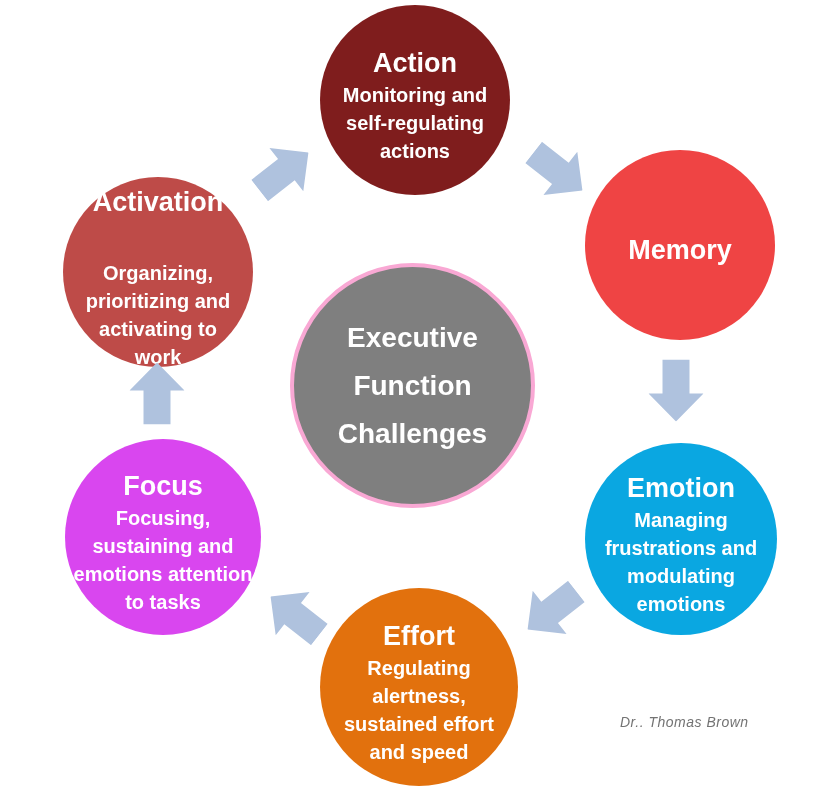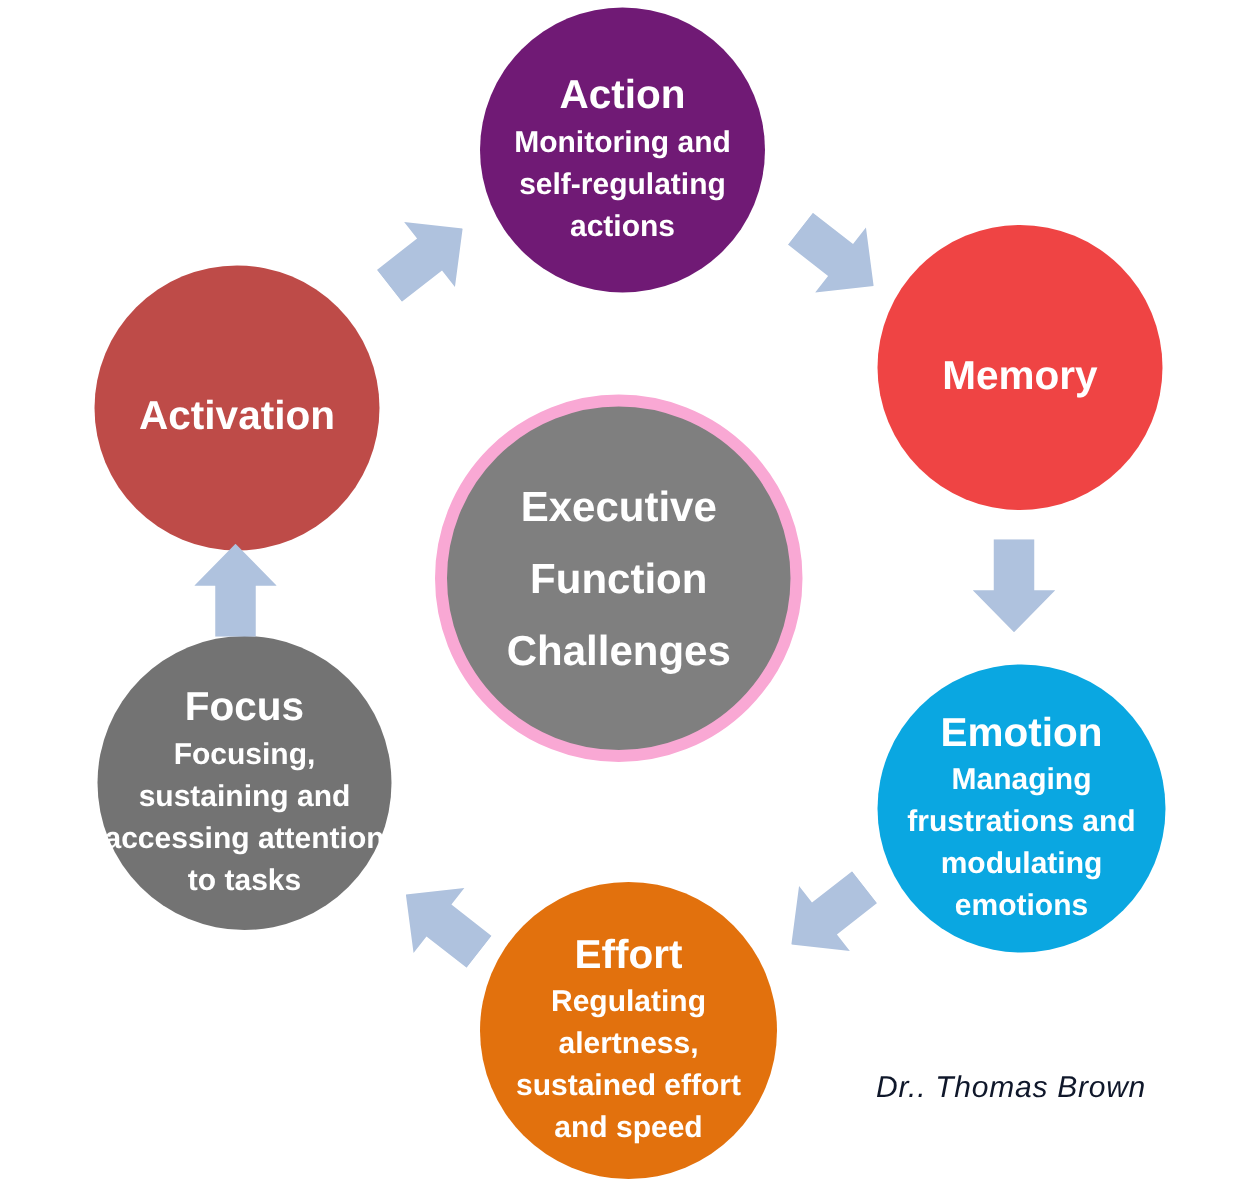--- a/index.html
+++ b/index.html
@@ -28,30 +28,30 @@
     font-size: 27px;
     line-height: 36px;
     white-space: pre-line;
   }
   .node-desc {
     font-weight: 600;
     font-size: 20px;
     line-height: 28px;
     white-space: pre-line;
   }
-  .node-action     { left: 320px; top:   5px; width: 190px; height: 190px; background: #701a75; }
+  .node-action     { left: 320px; top:   5px; width: 190px; height: 190px; background: #7f1d1d; }
   .node-memory     { left: 585px; top: 150px; width: 190px; height: 190px; background: #ef4444; }
   .node-emotion    { left: 585px; top: 443px; width: 192px; height: 192px; background: #0AA7E1; }
   .node-effort     { left: 320px; top: 588px; width: 198px; height: 198px; background: #E2710D; }
-  .node-focus      { left:  65px; top: 424px; width: 196px; height: 196px; background: #737373; }
+  .node-focus      { left:  65px; top: 439px; width: 196px; height: 196px; background: #d946ef; }
   .node-activation { left:  63px; top: 177px; width: 190px; height: 190px; background: #BE4B48; gap: 39px; }
   .node-center {
     left: 290px; top: 263px; width: 245px; height: 245px;
     background: #7F7F7F;
-    border: 8px solid #f9a8d4;
+    border: 4px solid #f9a8d4;
     padding-top: 0;
   }
   .center-title {
     font-weight: bold;
     font-size: 28px;
     line-height: 48px;
     white-space: pre-line;
   }
   .arrow {
     position: absolute;
@@ -60,26 +60,26 @@
   }
   .arrow svg { display: block; }
   .arrow-1 { left: 253px; top: 144px; transform: rotate(-38deg); }
   .arrow-2 { left: 527px; top: 144px; transform: rotate(38deg); }
   .arrow-3 { left: 645px; top: 363px; transform: rotate(90deg); }
   .arrow-4 { left: 521px; top: 583px; transform: rotate(142deg); }
   .arrow-5 { left: 264px; top: 588px; transform: rotate(-142deg); }
   .arrow-6 { left: 126px; top: 366px; transform: rotate(-90deg); }
   .attribution {
     position: absolute;
-    left: 584px;
+    left: 620px;
     top: 714px;
     font-style: italic;
-    font-size: 20px;
+    font-size: 14px;
     letter-spacing: 0.5px;
-    color: #0f172a;
+    color: #737373;
     white-space: nowrap;
   }
 </style>
 </head>
 <body>
 
 <div class="canvas">
 
   <div class="node node-center">
     <div class="center-title">Executive
@@ -111,26 +111,30 @@
     <div class="node-desc">Managing
 frustrations and
 modulating
 emotions</div>
   </div>
 
   <div class="node node-focus">
     <div class="node-title">Focus</div>
     <div class="node-desc">Focusing,
 sustaining and
-accessing attention
+emotions attention
 to tasks</div>
   </div>
 
   <div class="node node-activation">
     <div class="node-title">Activation</div>
+    <div class="node-desc">Organizing,
+prioritizing and
+activating to
+work</div>
   </div>
 
   <div class="arrow arrow-1">
     <svg viewBox="0 0 62 55" width="62" height="55">
         <path d="M0 14 H34 V0 L62 27.5 L34 55 V41 H0 Z" fill="#AFC2DE"></path>
       </svg>
   </div>
   <div class="arrow arrow-2">
     <svg viewBox="0 0 62 55" width="62" height="55">
         <path d="M0 14 H34 V0 L62 27.5 L34 55 V41 H0 Z" fill="#AFC2DE"></path>

